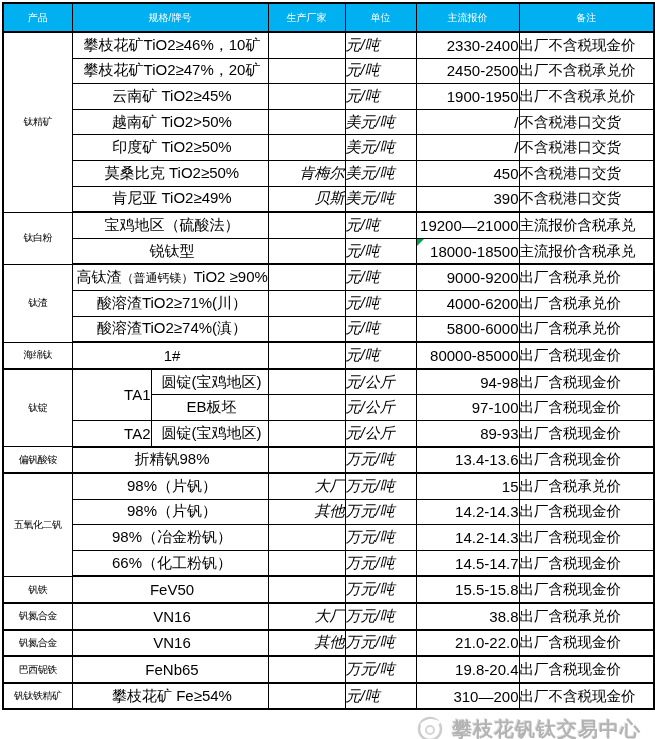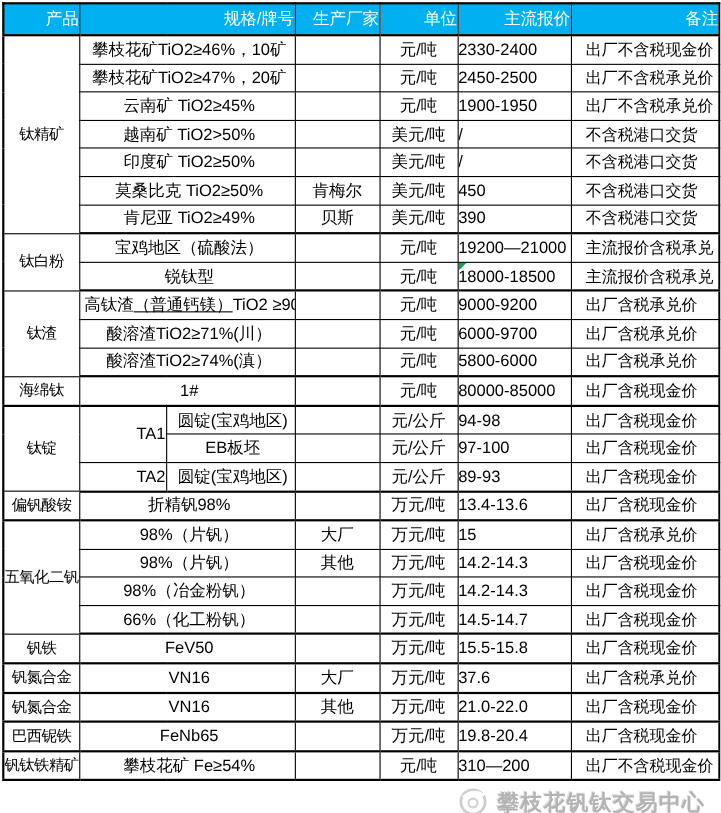--- a/index.html
+++ b/index.html
@@ -19,34 +19,34 @@
     margin:2px 0 0 2px;width:651px;
     border:2px solid var(--grid);
   }
   th,td{
     border:1px solid var(--grid);
     overflow:hidden;white-space:nowrap;
     padding:0;
   }
   thead th{
     background:var(--header-bg);color:var(--header-fg);
-    font-weight:normal;font-size:15px;height:27px;text-align:right;
+    font-weight:normal;font-size:10px;height:27px;text-align:center;
     border-bottom:2px solid var(--grid);
     margin-left:48px;
   }
   tbody td{height:24.6px;font-size:15px;}
   tr.sec-end td{border-bottom:2px solid var(--grid);}
-  td.c-product{text-align:center;font-size:14px;letter-spacing:-0.5px;}
+  td.c-product{text-align:center;font-size:10px;letter-spacing:-0.5px;}
   td.c-ta{text-align:right;padding-left:4px;}
   td.c-spec{text-align:center;padding-left:4px;}
-  td.c-vendor{text-align:center;}
-  td.c-unit{text-align:center;}
-  td.c-price{text-align:left;position:relative;}
-  td.c-note{text-align:left;padding-left:13px;font-size:14.5px;}
-  td .small{font-size:15px;text-decoration:underline;}
+  td.c-vendor{text-align:right;font-style:italic;}
+  td.c-unit{text-align:left;font-style:italic;}
+  td.c-price{text-align:right;position:relative;}
+  td.c-note{text-align:left;padding-left:0;font-size:14.5px;}
+  td .small{font-size:12px;}
   span.flag{
     position:absolute;top:0;left:0;width:0;height:0;
     border-top:7px solid var(--flag);
     border-right:7px solid transparent;
   }
   .watermark{
     width:651px;display:flex;align-items:center;justify-content:flex-end;
     margin-top:5px;padding-right:10px;box-sizing:border-box;
   }
   .wm-logo{margin-right:8px;opacity:.75;}
@@ -150,21 +150,21 @@
         <td colspan="2" class="c-spec"><span>高钛渣</span><span class="small">（普通钙镁）</span><span>TiO2 ≥90%</span></td>
         <td class="c-vendor"></td>
         <td class="c-unit">元/吨</td>
         <td class="c-price">9000-9200</td>
         <td class="c-note">出厂含税承兑价</td>
       </tr>
       <tr>
         <td colspan="2" class="c-spec">酸溶渣TiO2≥71%(川）</td>
         <td class="c-vendor"></td>
         <td class="c-unit">元/吨</td>
-        <td class="c-price">6000-9700</td>
+        <td class="c-price">4000-6200</td>
         <td class="c-note">出厂含税承兑价</td>
       </tr>
       <tr class="sec-end">
         <td colspan="2" class="c-spec">酸溶渣TiO2≥74%(滇）</td>
         <td class="c-vendor"></td>
         <td class="c-unit">元/吨</td>
         <td class="c-price">5800-6000</td>
         <td class="c-note">出厂含税承兑价</td>
       </tr>
       <tr class="sec-end">
@@ -242,21 +242,21 @@
         <td class="c-vendor"></td>
         <td class="c-unit">万元/吨</td>
         <td class="c-price">15.5-15.8</td>
         <td class="c-note">出厂含税现金价</td>
       </tr>
       <tr class="sec-end">
         <td class="c-product">钒氮合金</td>
         <td colspan="2" class="c-spec">VN16</td>
         <td class="c-vendor">大厂</td>
         <td class="c-unit">万元/吨</td>
-        <td class="c-price">37.6</td>
+        <td class="c-price">38.8</td>
         <td class="c-note">出厂含税承兑价</td>
       </tr>
       <tr class="sec-end">
         <td class="c-product">钒氮合金</td>
         <td colspan="2" class="c-spec">VN16</td>
         <td class="c-vendor">其他</td>
         <td class="c-unit">万元/吨</td>
         <td class="c-price">21.0-22.0</td>
         <td class="c-note">出厂含税现金价</td>
       </tr>

